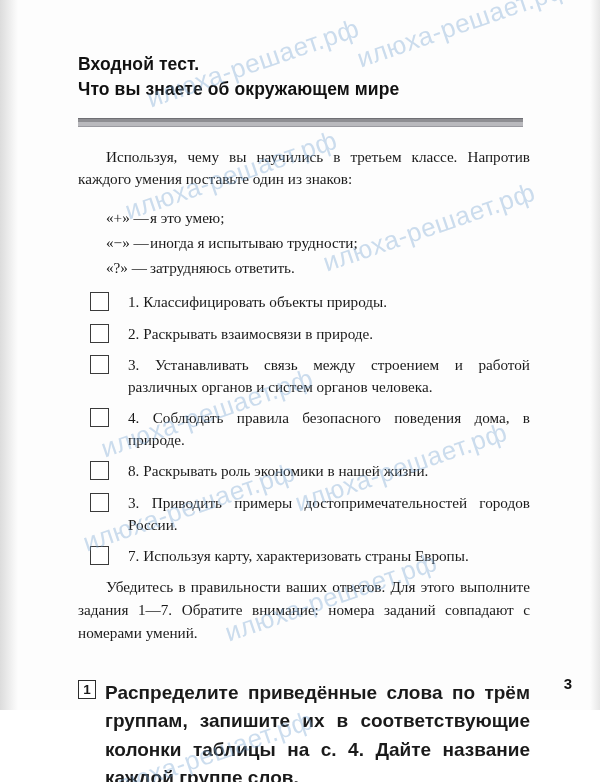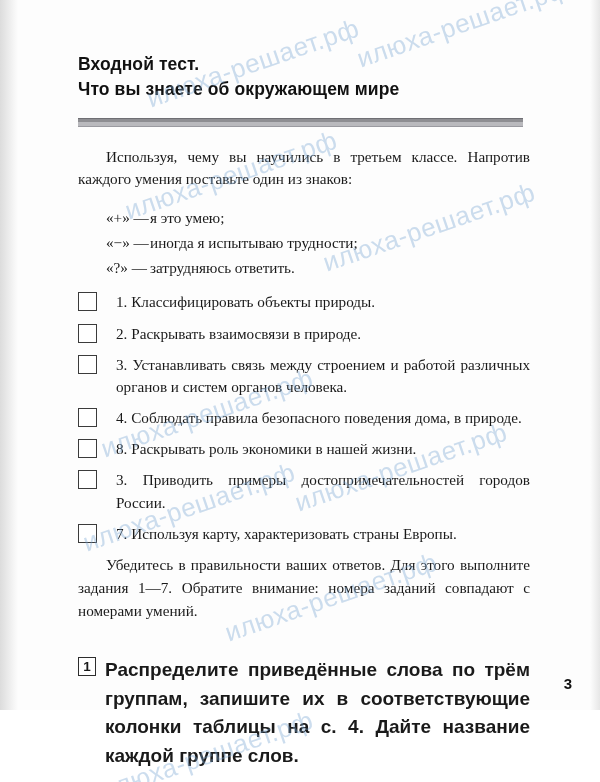--- a/index.html
+++ b/index.html
@@ -115,21 +115,21 @@
     background: #fff;
     box-sizing: border-box;
   }
   .skill .txt {
     display: block;
     font-size: 15.2px;
     line-height: 1.46;
     text-align: justify;
   }
   .skills-inner {
-    margin-left: 38px;
+    margin-left: 50px;
   }
 
   .note {
     margin-top: 2px;
     font-size: 15.2px;
     line-height: 1.5;
     text-align: justify;
     text-indent: 28px;
   }
 

